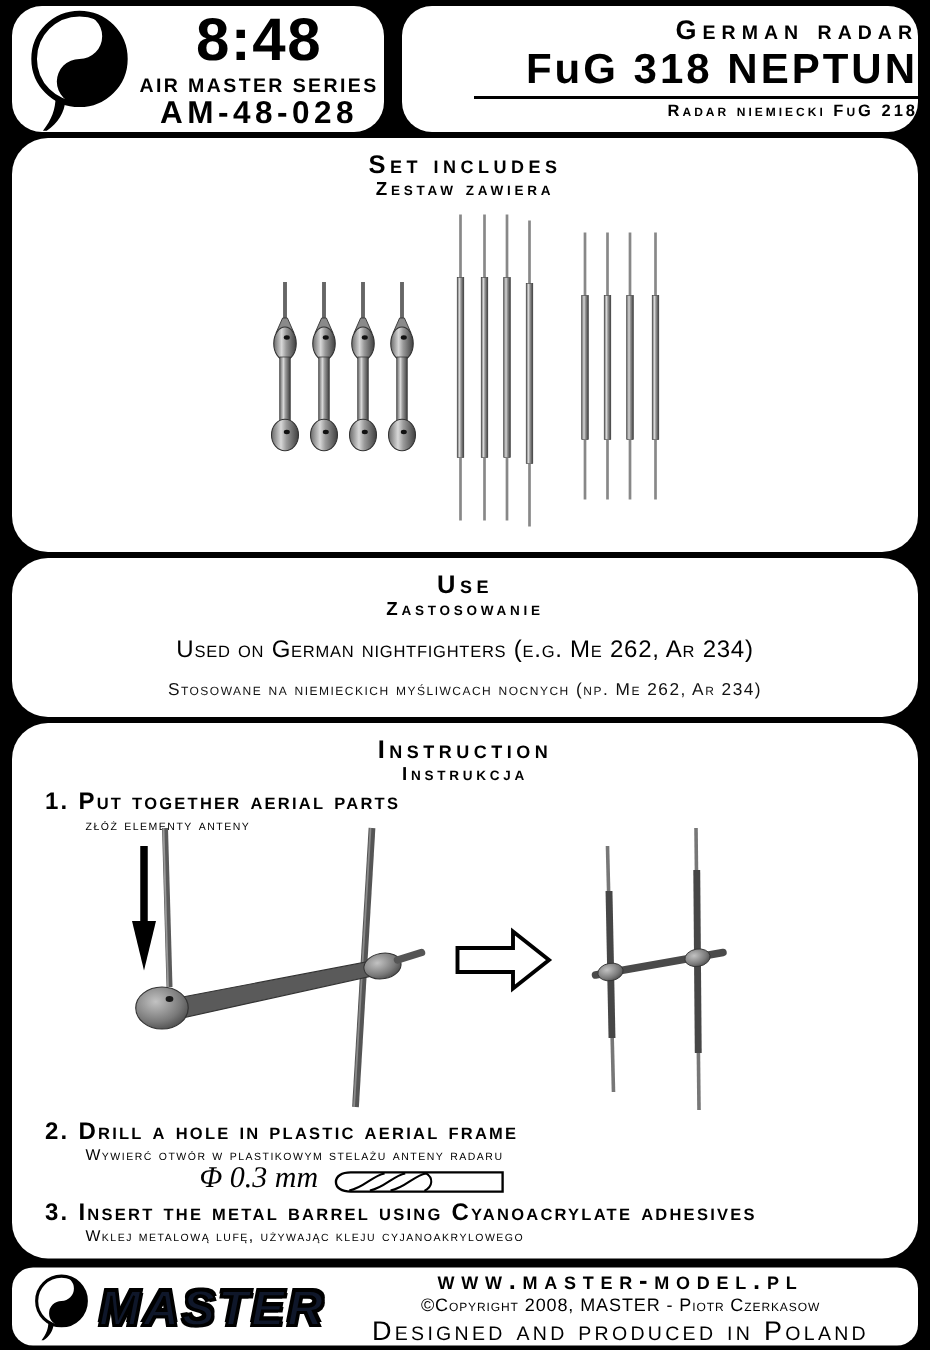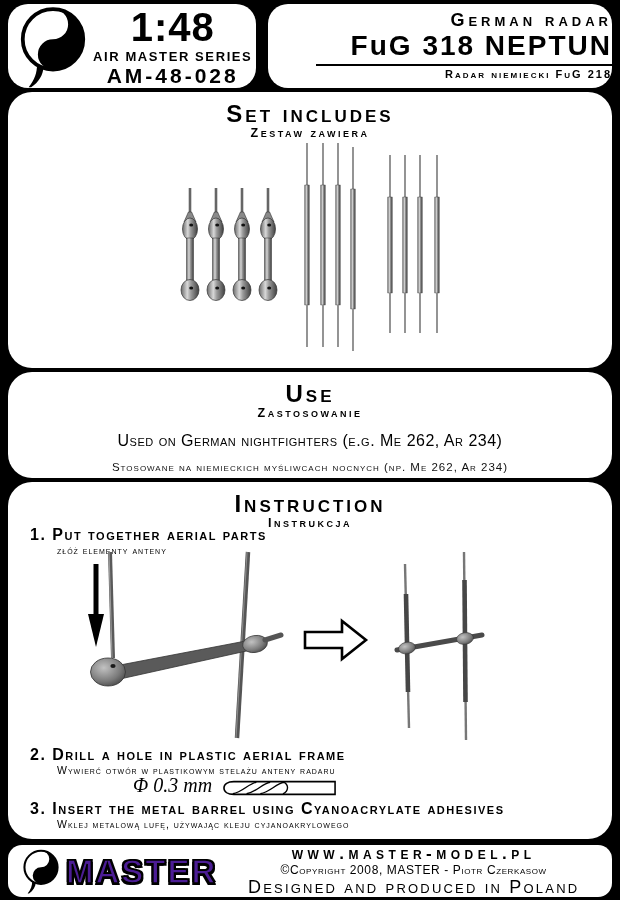--- a/index.html
+++ b/index.html
@@ -20,37 +20,37 @@
     display:flex;flex-direction:column;align-items:flex-end;justify-content:center;line-height:1.05;}
   .title-en{font-size:18px;font-weight:bold;letter-spacing:4px;}
   .model{font-size:28px;font-weight:bold;letter-spacing:2px;margin-top:1px;white-space:nowrap;}
   .rule{width:296px;height:2px;background:#000;margin:4px 0 3px;}
   .title-pl{font-size:11px;font-weight:bold;letter-spacing:2px;}
   
   .panel{left:8px;width:604px;border-radius:24px;text-align:center;}
   #p-set{top:92px;height:276px;}
   #p-use{top:372px;height:106px;}
   #p-instr{top:482px;height:357px;}
-  .sec-title{font-size:24px;font-weight:bold;letter-spacing:3px;margin:9px 0 0;line-height:1.05;}
+  .sec-title{font-size:17px;font-weight:bold;letter-spacing:3px;margin:9px 0 0;line-height:1.05;}
   .sec-sub{font-size:12.5px;font-weight:bold;letter-spacing:2.5px;margin:1px 0 0;line-height:1.1;}
   #parts-svg{position:absolute;left:0;top:46px;}
   .use-en{font-size:16px;letter-spacing:.5px;margin:10px 6px 0;line-height:1.2;}
   .use-pl{font-size:11.5px;letter-spacing:1px;margin:11px 6px 0;color:#111;}
   .step{position:absolute;left:22px;text-align:left;line-height:1.15;}
   .step-title{font-size:16px;font-weight:bold;letter-spacing:1.5px;white-space:nowrap;}
   .step-sub{font-size:10.5px;letter-spacing:1px;margin-left:27px;white-space:nowrap;}
   #step-1{top:44px;} #step-2{top:264px;} #step-3{top:318px;}
   #assembly-svg{position:absolute;left:0;top:68px;}
   #drill-row{position:absolute;left:82px;top:292px;display:flex;align-items:flex-end;gap:9px;margin-left:43px;}
   .phi{font-family:"Liberation Serif",serif;font-style:italic;font-size:20px;white-space:nowrap;}
   
   #ftr-box{left:8px;top:845px;width:604px;height:52px;border-radius:14px;display:flex;align-items:center;}
   #ftr-box svg{flex:0 0 auto;margin-left:12px;}
-  .brand-word{font-size:33px;font-weight:bold;letter-spacing:2px;line-height:1;
-    color:#4c1d95;-webkit-text-stroke:1.5px #000;
+  .brand-word{font-size:33px;font-weight:bold;font-style:italic;letter-spacing:2px;line-height:1;
+    color:#0f172a;-webkit-text-stroke:1.5px #000;
     text-shadow:-1.5px -1.5px 0 #000,1.5px -1.5px 0 #000,-1.5px 1.5px 0 #000,1.5px 1.5px 0 #000;
     margin-left:4px;white-space:nowrap;}
   .ftr-right{flex:1;text-align:center;line-height:1.15;padding:0 6px 0 4px;}
   .site{font-size:17px;font-weight:bold;letter-spacing:4.5px;white-space:nowrap;}
   .copy{font-size:12px;letter-spacing:.6px;white-space:nowrap;}
   .made{font-size:18px;letter-spacing:2.2px;white-space:nowrap;}
 </style>
 </head>
 <body>
 
@@ -59,21 +59,21 @@
   <div class="box" id="hdr-left">
     <svg width="80" height="84" viewBox="0 0 90 100">
       <path d="M34,74 C33,85 28,93 19,99 L16,99 C23,90 26,82 26,72 Z" fill="#000"></path>
       <circle cx="45" cy="42" r="36" fill="#fff" stroke="#000" stroke-width="4.5"></circle>
       <path d="M45,6 a36,36 0 0 1 0,72 a18,18 0 0 1 0,-36 a18,18 0 0 0 0,-36 z" fill="#000"></path>
       <circle cx="52" cy="22" r="7" fill="#fff"></circle>
       <path d="M36,48 a7,7 0 1 1 -1,13 c4,-2 5,-8 1,-13 z M36,48 a7,7 0 0 0 -1,13" fill="#000"></path>
       <circle cx="37" cy="55" r="6.5" fill="#000"></circle>
     </svg>
     <div class="brand-text">
-      <div class="scale">1:48</div>
+      <div class="scale">8:48</div>
       <div class="series">AIR MASTER SERIES</div>
       <div class="code">AM-48-028</div>
     </div>
   </div>
 
   <div class="box" id="hdr-right">
     <div class="title-en sc">German radar</div>
     <div class="model">FuG 318 NEPTUN</div>
     <div class="rule"></div>
     <div class="title-pl sc">Radar niemiecki FuG 218</div>

